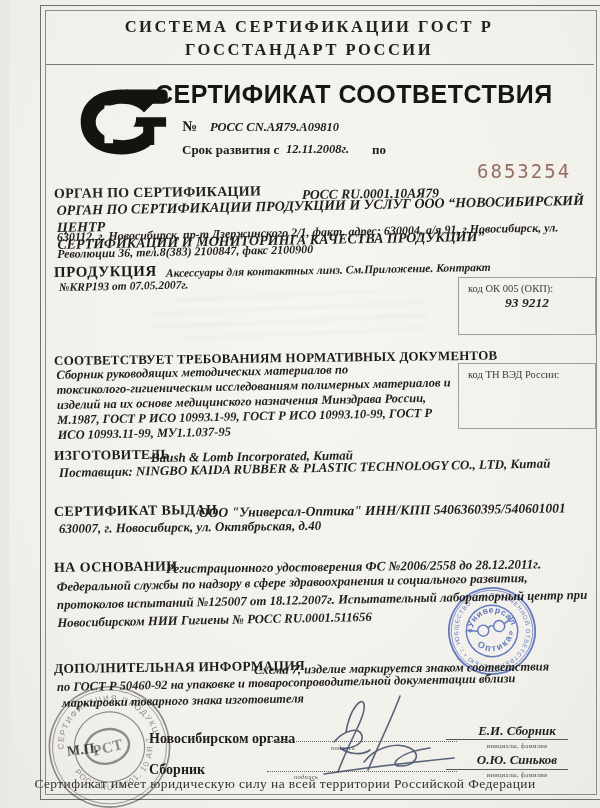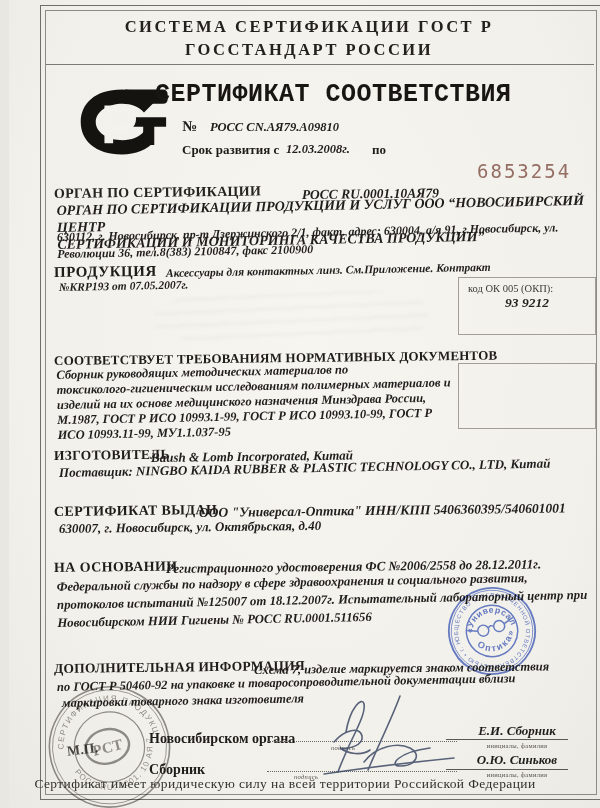--- a/index.html
+++ b/index.html
@@ -8,21 +8,21 @@
     position:relative;width:600px;height:808px;overflow:hidden;
     background:#f4f2ed;
     background-image:radial-gradient(ellipse at 50% 40%, #f7f5f0 0%, #f2f0ea 70%, #ebe9e3 100%);
     font-family:"Liberation Serif", serif;color:#262421;margin-left:9px;
   }
   .abs{position:absolute;}
   .frame-outer{left:31px;top:5px;width:560px;height:793px;border:1px solid #6f6e68;}
   .frame-inner{left:36px;top:10px;width:550px;height:783px;border:1px solid #8d8c84;}
   .hdr-sep{left:37px;top:64px;width:548px;height:1px;background:#7b7a74;}
   .hdr-line{width:600px;text-align:center;font-weight:bold;font-size:16.5px;letter-spacing:2.5px;color:#23211e;}
-  .title{font-family:Liberation Mono, monospace;font-weight:bold;font-size:25px;letter-spacing:.5px;color:#181613;}
+  .title{font-family:Liberation Sans, sans-serif;font-weight:bold;font-size:25px;letter-spacing:.5px;color:#181613;}
   .lbl{font-weight:bold;color:#1f1d1a;}
   .vali{font-weight:bold;font-style:italic;color:#201e1c;}
   .tilt{transform:rotate(-1.1deg);transform-origin:left center;}
   .tilt2{transform:rotate(-0.7deg);transform-origin:left center;}
   .serial{font-family:"DejaVu Sans Mono", monospace;font-size:19px;letter-spacing:2px;color:#8a5f55;opacity:.9;}
   .codebox{border:1px solid #a09e96;}
   .codebox .cb-lbl{font-size:10.5px;color:#3c3a36;padding:5px 0 0 9px;}
   .codebox .cb-val{font-weight:bold;font-style:italic;font-size:13.5px;text-align:center;margin-top:1px;}
   .cap{font-size:6.5px;color:#56544f;letter-spacing:.3px;}
   .uline{border-bottom:1px solid #5a5852;height:1px;}
@@ -55,21 +55,21 @@
       <path fill="#f4f2ed" d="M34,22 L53,22 C66,22 74,29 74,39 C74,49 66,56 53,56 L45,56 L45,70 L34,70 Z M45,31 L45,47 L52,47 C59,47 63,44 63,39 C63,34 59,31 52,31 Z"></path>
     </svg>
   </div>
 
   <div class="abs title" style="left:146px;top:80px;">СЕРТИФИКАТ СООТВЕТСТВИЯ</div>
 
   <div class="abs lbl" style="left:173px;top:118px;font-size:15px;">№</div>
   <div class="abs vali" style="left:201px;top:120px;font-size:12.5px;">РОСС CN.АЯ79.А09810</div>
 
   <div class="abs lbl" style="left:173px;top:142px;font-size:13px;">Срок развития  с</div>
-  <div class="abs vali" style="left:277px;top:142px;font-size:12.5px;">12.03.2008г.</div>
+  <div class="abs vali" style="left:277px;top:142px;font-size:12.5px;">12.11.2008г.</div>
   <div class="abs lbl" style="left:363px;top:142px;font-size:13px;">по</div>
 
   <div class="abs serial" style="left:468px;top:160px;">6853254</div>
 
   <div class="abs tilt2" style="left:45px;top:186px;font-size:14px;font-weight:bold;letter-spacing:.3px;">ОРГАН ПО СЕРТИФИКАЦИИ</div>
   <div class="abs vali tilt2" style="left:293px;top:187px;font-size:13.5px;">РОСС RU.0001.10АЯ79</div>
   <div class="abs tilt" style="left:48px;top:202px;line-height:17px;">
     <div class="vali" style="font-size:14px;">ОРГАН ПО СЕРТИФИКАЦИИ ПРОДУКЦИИ И УСЛУГ ООО “НОВОСИБИРСКИЙ ЦЕНТР</div>
     <div class="vali" style="font-size:14px;">СЕРТИФИКАЦИИ И МОНИТОРИНГА КАЧЕСТВА ПРОДУКЦИИ”</div>
   </div>
@@ -92,20 +92,21 @@
   <div class="abs lbl tilt2" style="left:45px;top:353px;font-size:13px;letter-spacing:.2px;">СООТВЕТСТВУЕТ ТРЕБОВАНИЯМ НОРМАТИВНЫХ ДОКУМЕНТОВ</div>
   <div class="abs tilt" style="left:48px;top:368px;line-height:15px;">
     <div class="vali" style="font-size:12.5px;">Сборник руководящих методических материалов по</div>
     <div class="vali" style="font-size:12.5px;">токсиколого-гигиеническим исследованиям полимерных материалов и</div>
     <div class="vali" style="font-size:12.5px;">изделий на их основе медицинского назначения Минздрава России,</div>
     <div class="vali" style="font-size:12.5px;">М.1987, ГОСТ Р ИСО 10993.1-99, ГОСТ Р ИСО 10993.10-99, ГОСТ Р</div>
     <div class="vali" style="font-size:12.5px;">ИСО 10993.11-99, МУ1.1.037-95</div>
   </div>
 
   <div class="abs codebox" style="left:449px;top:363px;width:136px;height:64px;">
+    <div class="cb-lbl">код ТН ВЭД России:</div>
   </div>
 
   <div class="abs lbl tilt2" style="left:45px;top:448px;font-size:13.5px;letter-spacing:.3px;">ИЗГОТОВИТЕЛЬ</div>
   <div class="abs vali tilt2" style="left:142px;top:450px;font-size:13px;">Baush &amp; Lomb Incorporated, Китай</div>
   <div class="abs vali tilt" style="left:50px;top:465px;font-size:13px;">Поставщик: NINGBO KAIDA RUBBER &amp; PLASTIC TECHNOLOGY CO., LTD, Китай</div>
 
   <div class="abs lbl tilt2" style="left:45px;top:504px;font-size:14px;letter-spacing:.4px;">СЕРТИФИКАТ ВЫДАН</div>
   <div class="abs vali tilt2" style="left:190px;top:505px;font-size:13.5px;">ООО "Универсал-Оптика" ИНН/КПП 5406360395/540601001</div>
   <div class="abs vali tilt2" style="left:50px;top:521px;font-size:13px;">630007, г. Новосибирск, ул. Октябрьская, д.40</div>
 

